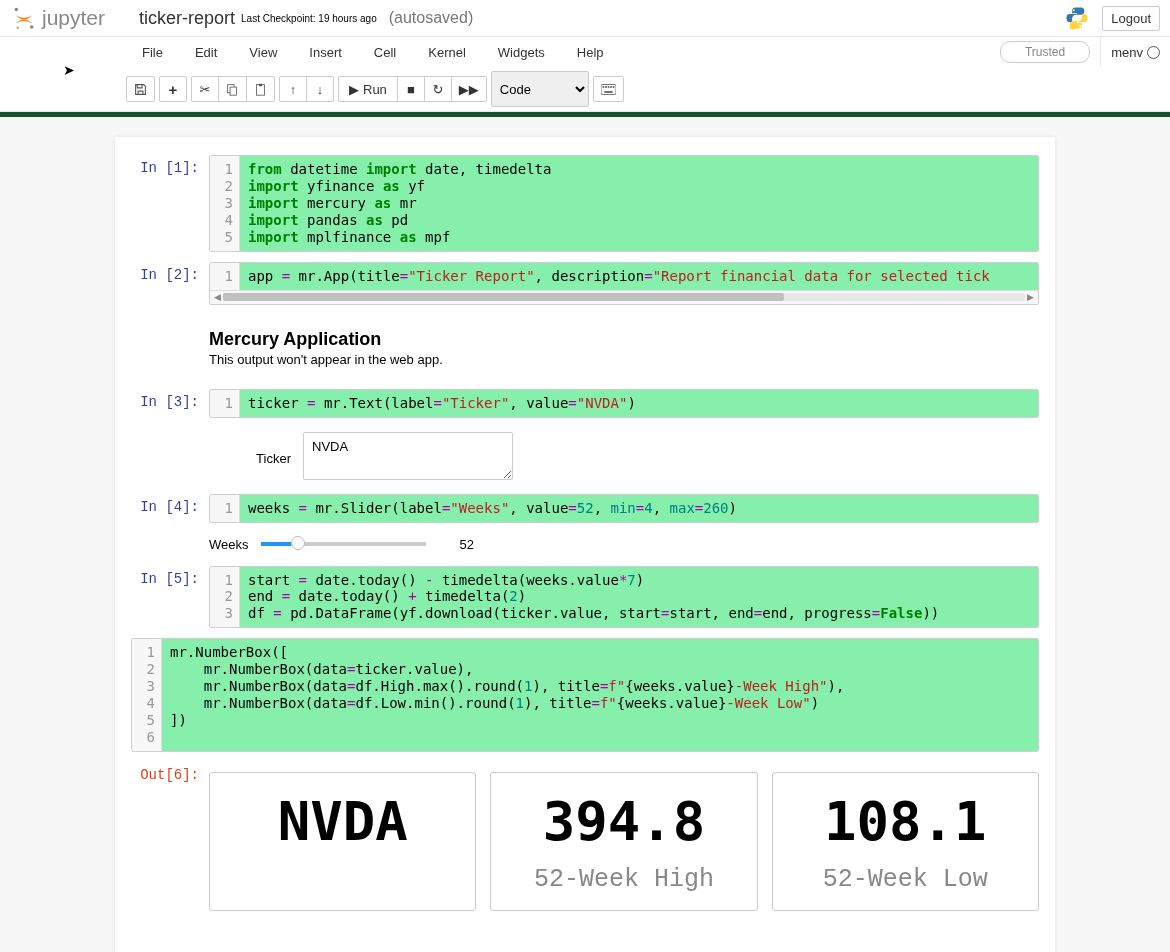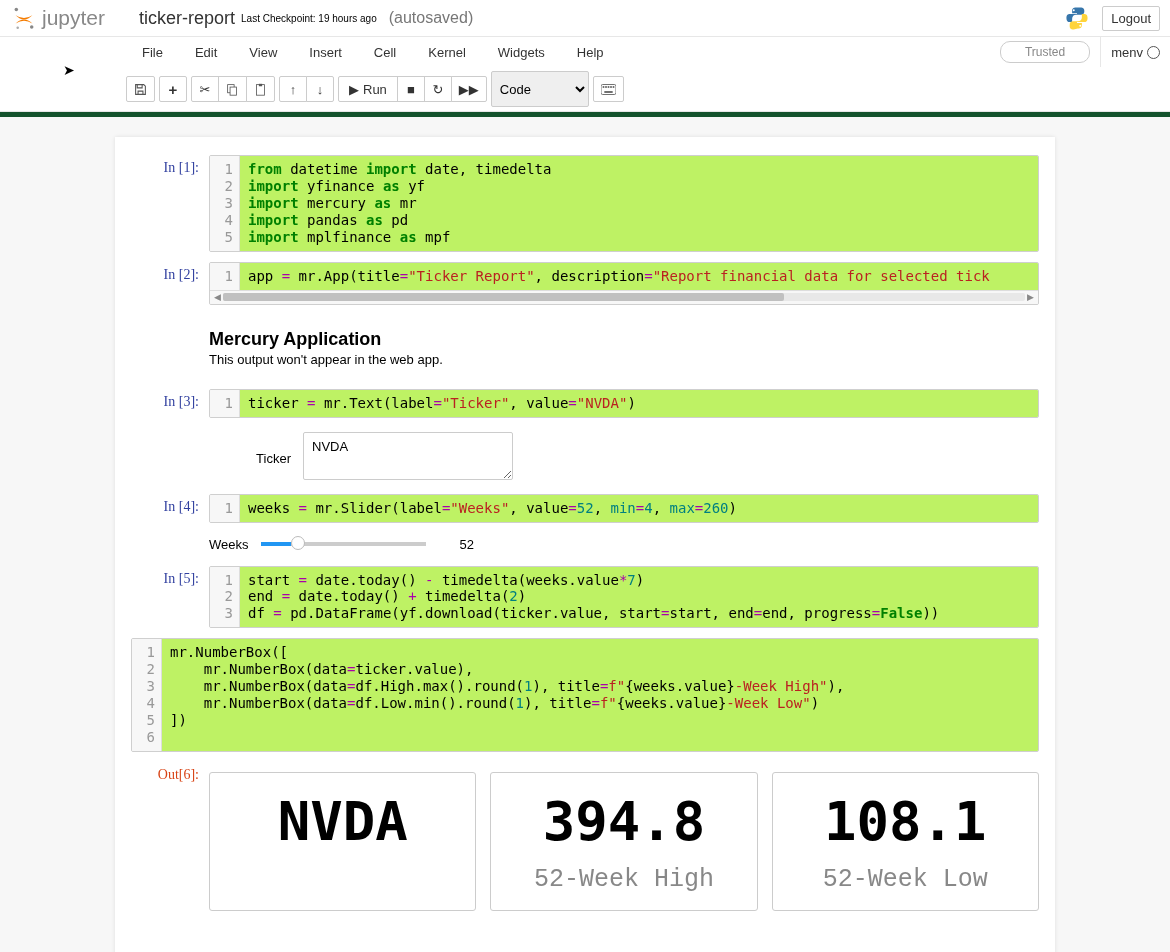--- a/index.html
+++ b/index.html
@@ -31,26 +31,26 @@
 .tb-group .tb-btn:first-child { border-top-left-radius: 2px; border-bottom-left-radius: 2px; margin-left: 0; }
 .tb-group .tb-btn:last-child { border-top-right-radius: 2px; border-bottom-right-radius: 2px; }
 .tb-btn.single { border-radius: 2px; }
 .run-btn { gap: 4px; padding: 4px 10px; }
 .celltype-select { height: 36px; border: 1px solid #ccc; border-radius: 2px; font-size: 13px; padding: 0 4px; width: 98px; }
 
 .nb-container { background: #f7f7f7; display: flex; justify-content: center; padding: 20px 0 0 0; min-height: calc(100vh - 108px); }
 .nb-inner { background: #fff; width: 940px; box-shadow: 0 0 4px rgba(0,0,0,0.1); padding: 18px 16px; }
 
 .cell { display: flex; margin-bottom: 10px; }
-.prompt { width: 78px; text-align: right; padding: 5px 10px 0 0; font-family: Liberation Serif, serif; font-size: 14px; flex-shrink: 0; }
+.prompt { width: 78px; text-align: right; padding: 5px 10px 0 0; font-family: Liberation Mono, monospace; font-size: 14px; flex-shrink: 0; }
 .prompt.in { color: #303f9f; }
 .prompt.out { color: #d84315; }
 .input-area { flex: 1; border: 1px solid #cfcfcf; border-radius: 2px; background: #f7f7f7; display: flex; position: relative; overflow: hidden; }
 .gutter { background: #f7f7f7; border-right: 1px solid #ddd; color: #999; font-family: monospace; font-size: 14px; text-align: right; padding: 5px 6px; min-width: 30px; line-height: 1.21; }
-.code { font-family: monospace; font-size: 14px; padding: 5px 8px; white-space: pre; line-height: 1.21; flex: 1; background: #bef264; overflow-x: hidden; }
+.code { font-family: monospace; font-size: 14px; padding: 5px 8px; white-space: pre; line-height: 1.21; flex: 1; background: #86efac; overflow-x: hidden; }
 .hscroll { height: 14px; background: #f7f7f7; border-top: 1px solid #ddd; display: flex; align-items: center; padding: 0 4px; }
 .hscroll-track { flex: 1; height: 8px; background: #e8e8e8; border-radius: 2px; margin: 0 2px; }
 .hscroll-thumb { height: 8px; background: #c0c0c0; width: 70%; border-radius: 2px; }
 .arrow { color: #888; font-size: 9px; }
 
 .k-green { color: #008000; font-weight: bold; }
 .s-red { color: #ba2121; }
 .n-teal { color: #008080; }
 .o-purple { color: #a0a; }
 .b-false { color: #008000; font-weight: bold; }

